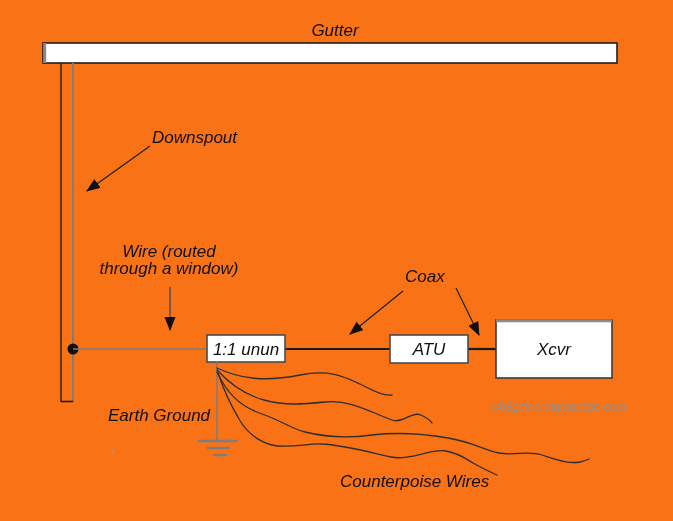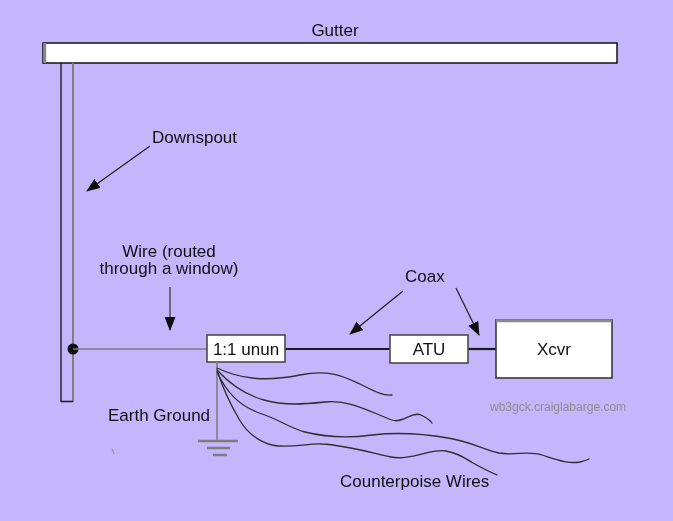--- a/index.html
+++ b/index.html
@@ -5,22 +5,23 @@
   html, body {
     margin: 0;
     padding: 0;
     background: #ffffff;
     font-family: "Liberation Sans", "DejaVu Sans", sans-serif;
   }
   .canvas {
     position: relative;
     width: 673px;
     height: 521px;
-    background: #c4b5fd;
+    background: #f97316;
     overflow: hidden;
+    font-style: italic;
   }
   svg { display: block; }
   text {
     font-family: "Liberation Sans", "DejaVu Sans", sans-serif;
     fill: #0f0f0f;
   }
   .lbl { font-size: 17px; }
   .comp { font-size: 17px; }
   .wm { font-size: 12px; fill: #8e8e8e; }
 </style>

